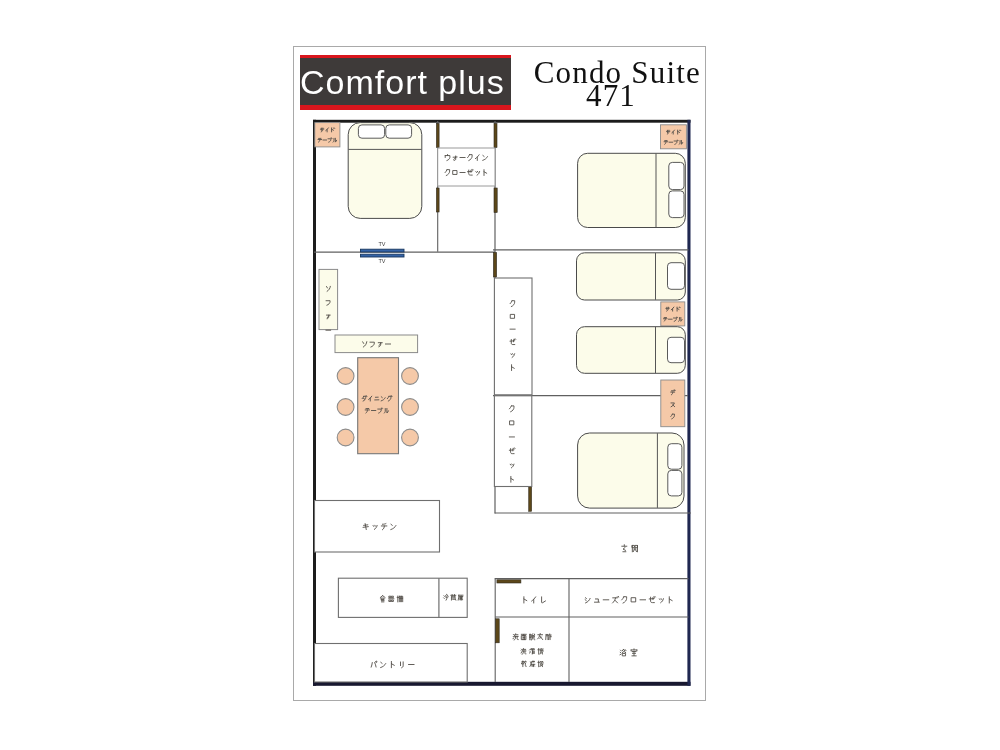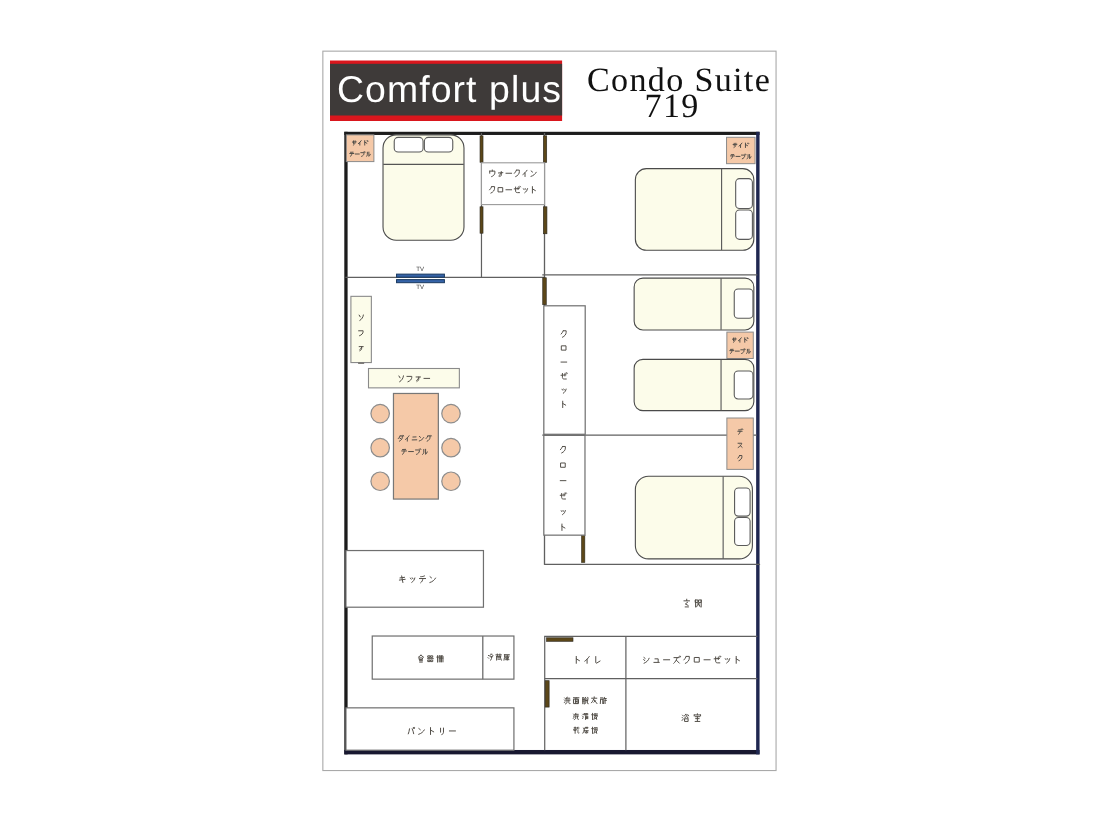--- a/index.html
+++ b/index.html
@@ -4,25 +4,25 @@
 *{box-sizing:border-box}
 .abs{position:absolute}
 </style></head>
 <body>
 
 <div class="abs" style="left:293px;top:46px;width:413px;height:655px;border:1px solid #a9a9a9;background:#fff"></div>
 
 <div class="abs" style="left:300px;top:54.5px;width:211px;height:55px;background:#d9161d"></div>
 <div class="abs" style="left:300px;top:58px;width:211px;height:47px;background:#3e3a39"></div>
 
-<div class="abs" style="left:300px;top:58px;width:211px;height:47px;color:#fff;font-family:'Liberation Sans',sans-serif;font-size:34px;font-weight:400;text-align:right;line-height:49px;letter-spacing:1.0px;white-space:nowrap">Comfort plus</div>
+<div class="abs" style="left:300px;top:58px;width:211px;height:47px;color:#fff;font-family:'Liberation Sans',sans-serif;font-size:34px;font-weight:400;text-align:left;line-height:49px;letter-spacing:1.0px;white-space:nowrap">Comfort plus</div>
 
 <div class="abs" style="left:521px;top:57px;width:180px;font-family:'Liberation Serif',serif;font-size:31px;color:#111;text-align:right;line-height:1;letter-spacing:1.2px">Condo Suite</div>
 
-<div class="abs" style="left:521px;top:80px;width:180px;font-family:'Liberation Serif',serif;font-size:31px;color:#111;text-align:center;line-height:1;letter-spacing:1.2px">719</div>
+<div class="abs" style="left:521px;top:80px;width:180px;font-family:'Liberation Serif',serif;font-size:31px;color:#111;text-align:center;line-height:1;letter-spacing:1.2px">471</div>
 
 <svg class="abs" style="left:0;top:0" width="1000" height="750" viewBox="0 0 1000 750">
 
 <rect x="313.0" y="119.8" width="377.5" height="2.9" fill="#1c1c1c"></rect>
 
 <rect x="313.0" y="119.8" width="3.0" height="566.0" fill="#1c1c1c"></rect>
 
 <rect x="313.0" y="681.8" width="377.5" height="4.0" fill="#181830"></rect>
 
 <rect x="687.4" y="119.8" width="3.1" height="566.0" fill="#1f2750"></rect>

